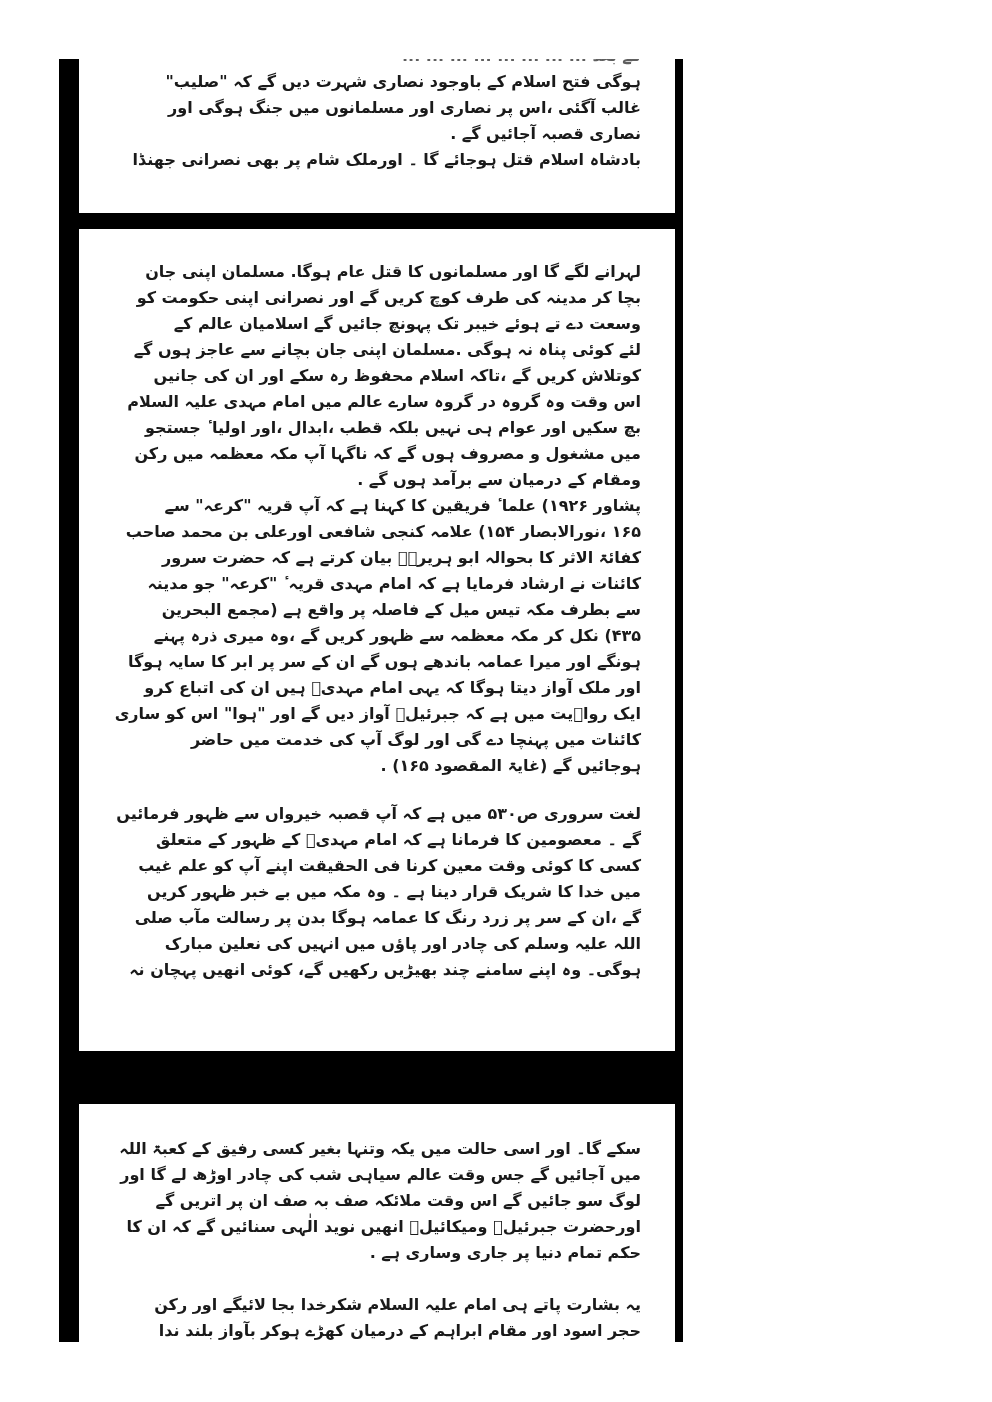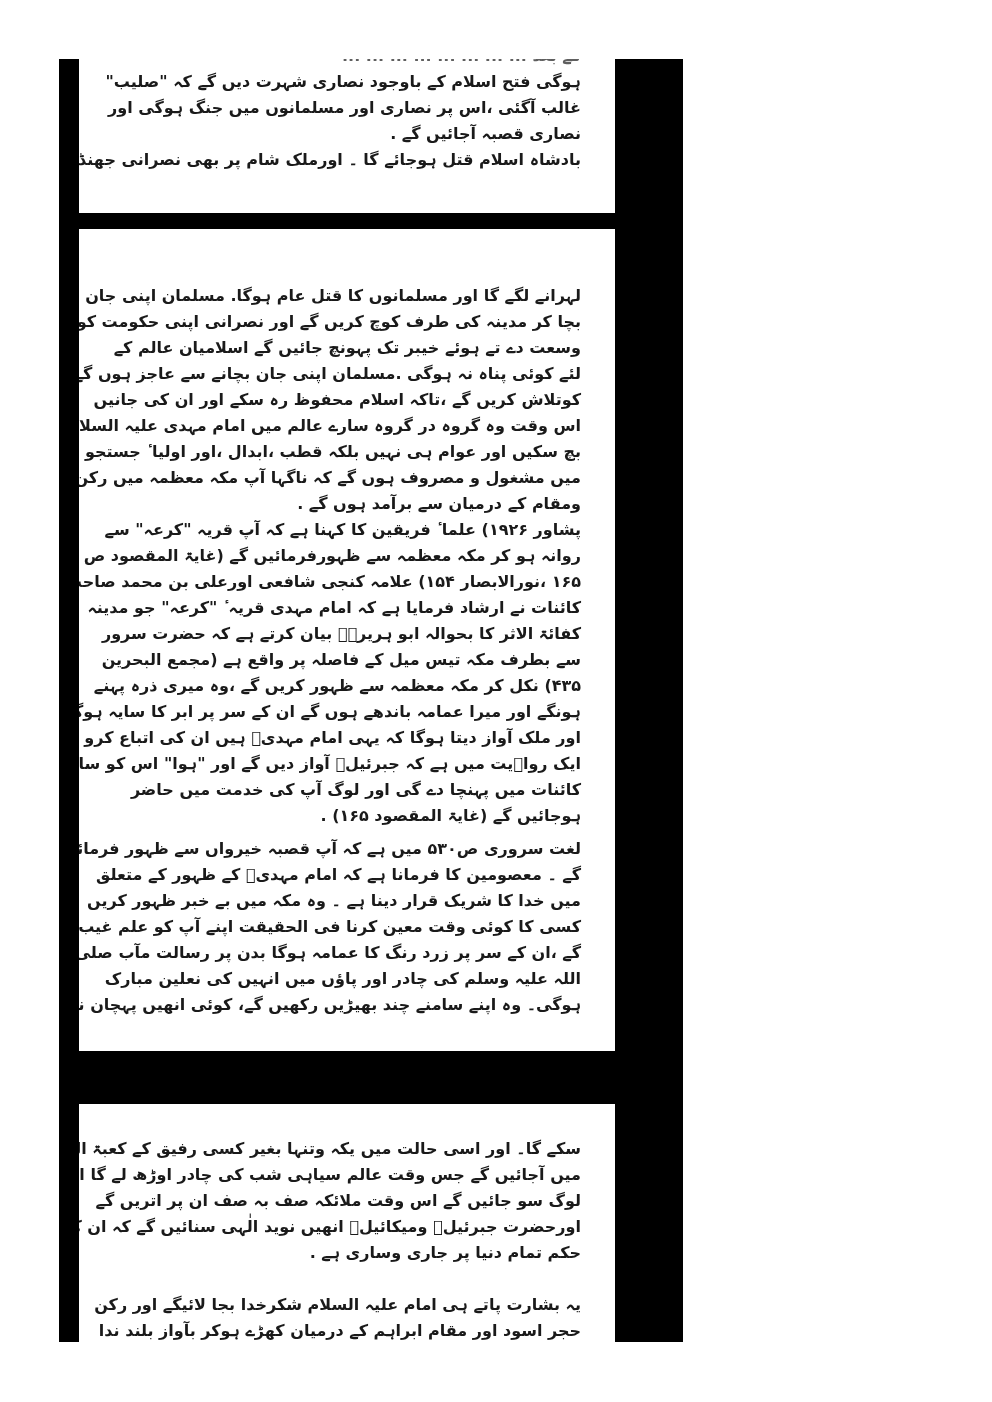--- a/index.html
+++ b/index.html
@@ -5,35 +5,35 @@
   html, body { margin: 0; padding: 0; }
   body {
     width: 992px; height: 1402px; background: #ffffff; position: relative; overflow: hidden;
     font-family: "DejaVu Sans", sans-serif;
   }
   .viewport {
     position: absolute; left: 59px; top: 59px; width: 624px; height: 1283px;
     background: #000; overflow: hidden;
   }
   .page {
-    position: absolute; left: 20px; width: 536px; background: #ffffff; overflow: hidden;
+    position: absolute; left: 20px; width: 596px; background: #ffffff; overflow: hidden;
   }
   .page.p1 { top: -20px; height: 174px; }
   .page.p2 { top: 170px; height: 822px; }
   .page.p3 { top: 1008px; height: 300px; margin-top: 37px; }
   .txt {
     position: absolute; right: 34px; width: 520px;
     direction: rtl; text-align: right;
     font-size: 16px; font-weight: bold; color: #1a1a1a;
     line-height: 26px; white-space: nowrap;
   }
   .txt div { height: 26px; overflow: visible; }
   .p1 .txt { top: 4px; }
-  .p2 .txt.a { top: 30px; margin-top: 24px; }
-  .p2 .txt.b { top: 607px; }
+  .p2 .txt.a { top: 30px; }
+  .p2 .txt.b { top: 572px; }
   .p3 .txt.a { top: 32px; }
   .p3 .txt.b { top: 188px; }
   .cutline { color: #444; opacity: 0.85; clip-path: inset(55% 0 0 0); }
 </style>
 </head>
 <body>
 
 <div class="viewport">
 
   <div class="page p1">
@@ -51,37 +51,36 @@
       <div>لہرانے لگے گا اور مسلمانوں کا قتل عام ہوگا. مسلمان اپنی جان</div>
       <div>بچا کر مدینہ کی طرف کوچ کریں گے اور نصرانی اپنی حکومت کو</div>
       <div>وسعت دے تے ہوئے خیبر تک پہونچ جائیں گے اسلامیان عالم کے</div>
       <div>لئے کوئی پناہ نہ ہوگی .مسلمان اپنی جان بچانے سے عاجز ہوں گے</div>
       <div>کوتلاش کریں گے ،تاکہ اسلام محفوظ رہ سکے اور ان کی جانیں</div>
       <div>اس وقت وہ گروہ در گروہ سارے عالم میں امام مہدی علیہ السلام</div>
       <div>بچ سکیں اور عوام ہی نہیں بلکہ قطب ،ابدال ،اور اولیا ٔ جستجو</div>
       <div>میں مشغول و مصروف ہوں گے کہ ناگہا آپ مکہ معظمہ میں رکن</div>
       <div>ومقام کے درمیان سے برآمد ہوں گے .</div>
       <div>پشاور ۱۹۲۶) علما ٔ فریقین کا کہنا ہے کہ آپ قریہ "کرعہ" سے</div>
-      <div>روانہ ہو کر مکہ معظمہ سے ظہورفرمائیں گے (غایۃ المقصود ص</div>
       <div>۱۶۵ ،نورالابصار ۱۵۴) علامہ کنجی شافعی اورعلی بن محمد صاحب</div>
+      <div>کفائۃ الاثر کا بحوالہ ابو ہریرہؓ بیان کرتے ہے کہ حضرت سرور</div>
       <div>کائنات نے ارشاد فرمایا ہے کہ امام مہدی قریہ ٔ "کرعہ" جو مدینہ</div>
-      <div>کفائۃ الاثر کا بحوالہ ابو ہریرہؓ بیان کرتے ہے کہ حضرت سرور</div>
       <div>سے بطرف مکہ تیس میل کے فاصلہ پر واقع ہے (مجمع البحرین</div>
       <div>۴۳۵) نکل کر مکہ معظمہ سے ظہور کریں گے ،وہ میری ذرہ پہنے</div>
       <div>ہونگے اور میرا عمامہ باندھے ہوں گے ان کے سر پر ابر کا سایہ ہوگا</div>
       <div>اور ملک آواز دیتا ہوگا کہ یہی امام مہدیؑ ہیں ان کی اتباع کرو</div>
       <div>ایک رواۤیت میں ہے کہ جبرئیلؑ آواز دیں گے اور "ہوا" اس کو ساری</div>
       <div>کائنات میں پہنچا دے گی اور لوگ آپ کی خدمت میں  حاضر</div>
       <div>ہوجائیں گے (غایۃ المقصود ۱۶۵) .</div>
     </div>
     <div class="txt b">
       <div>لغت سروری ص۵۳۰ میں ہے کہ آپ قصبہ خیرواں سے ظہور فرمائیں</div>
       <div>گے ۔ معصومین کا فرمانا ہے کہ امام مہدیؑ کے ظہور کے متعلق</div>
+      <div>کسی کا کوئی وقت معین کرنا فی الحقیقت اپنے آپ کو علم غیب</div>
       <div>میں خدا کا شریک قرار دینا ہے ۔ وہ مکہ میں بے خبر ظہور کریں</div>
-      <div>کسی کا کوئی وقت معین کرنا فی الحقیقت اپنے آپ کو علم غیب</div>
       <div>گے ،ان کے سر پر زرد رنگ کا عمامہ ہوگا بدن پر رسالت مآب صلی</div>
       <div>اللہ علیہ  وسلم کی چادر اور پاؤں میں انہیں کی نعلین مبارک</div>
       <div>ہوگی۔ وہ اپنے سامنے چند بھیڑیں رکھیں گے، کوئی انھیں پہچان نہ</div>
     </div>
   </div>
 
   <div class="page p3">
     <div class="txt a">
       <div>سکے گا۔ اور اسی حالت میں یکہ وتنہا بغیر کسی رفیق کے کعبۃ اللہ</div>
       <div>میں آجائیں گے جس وقت عالم سیاہی شب کی چادر اوڑھ لے گا اور</div>

